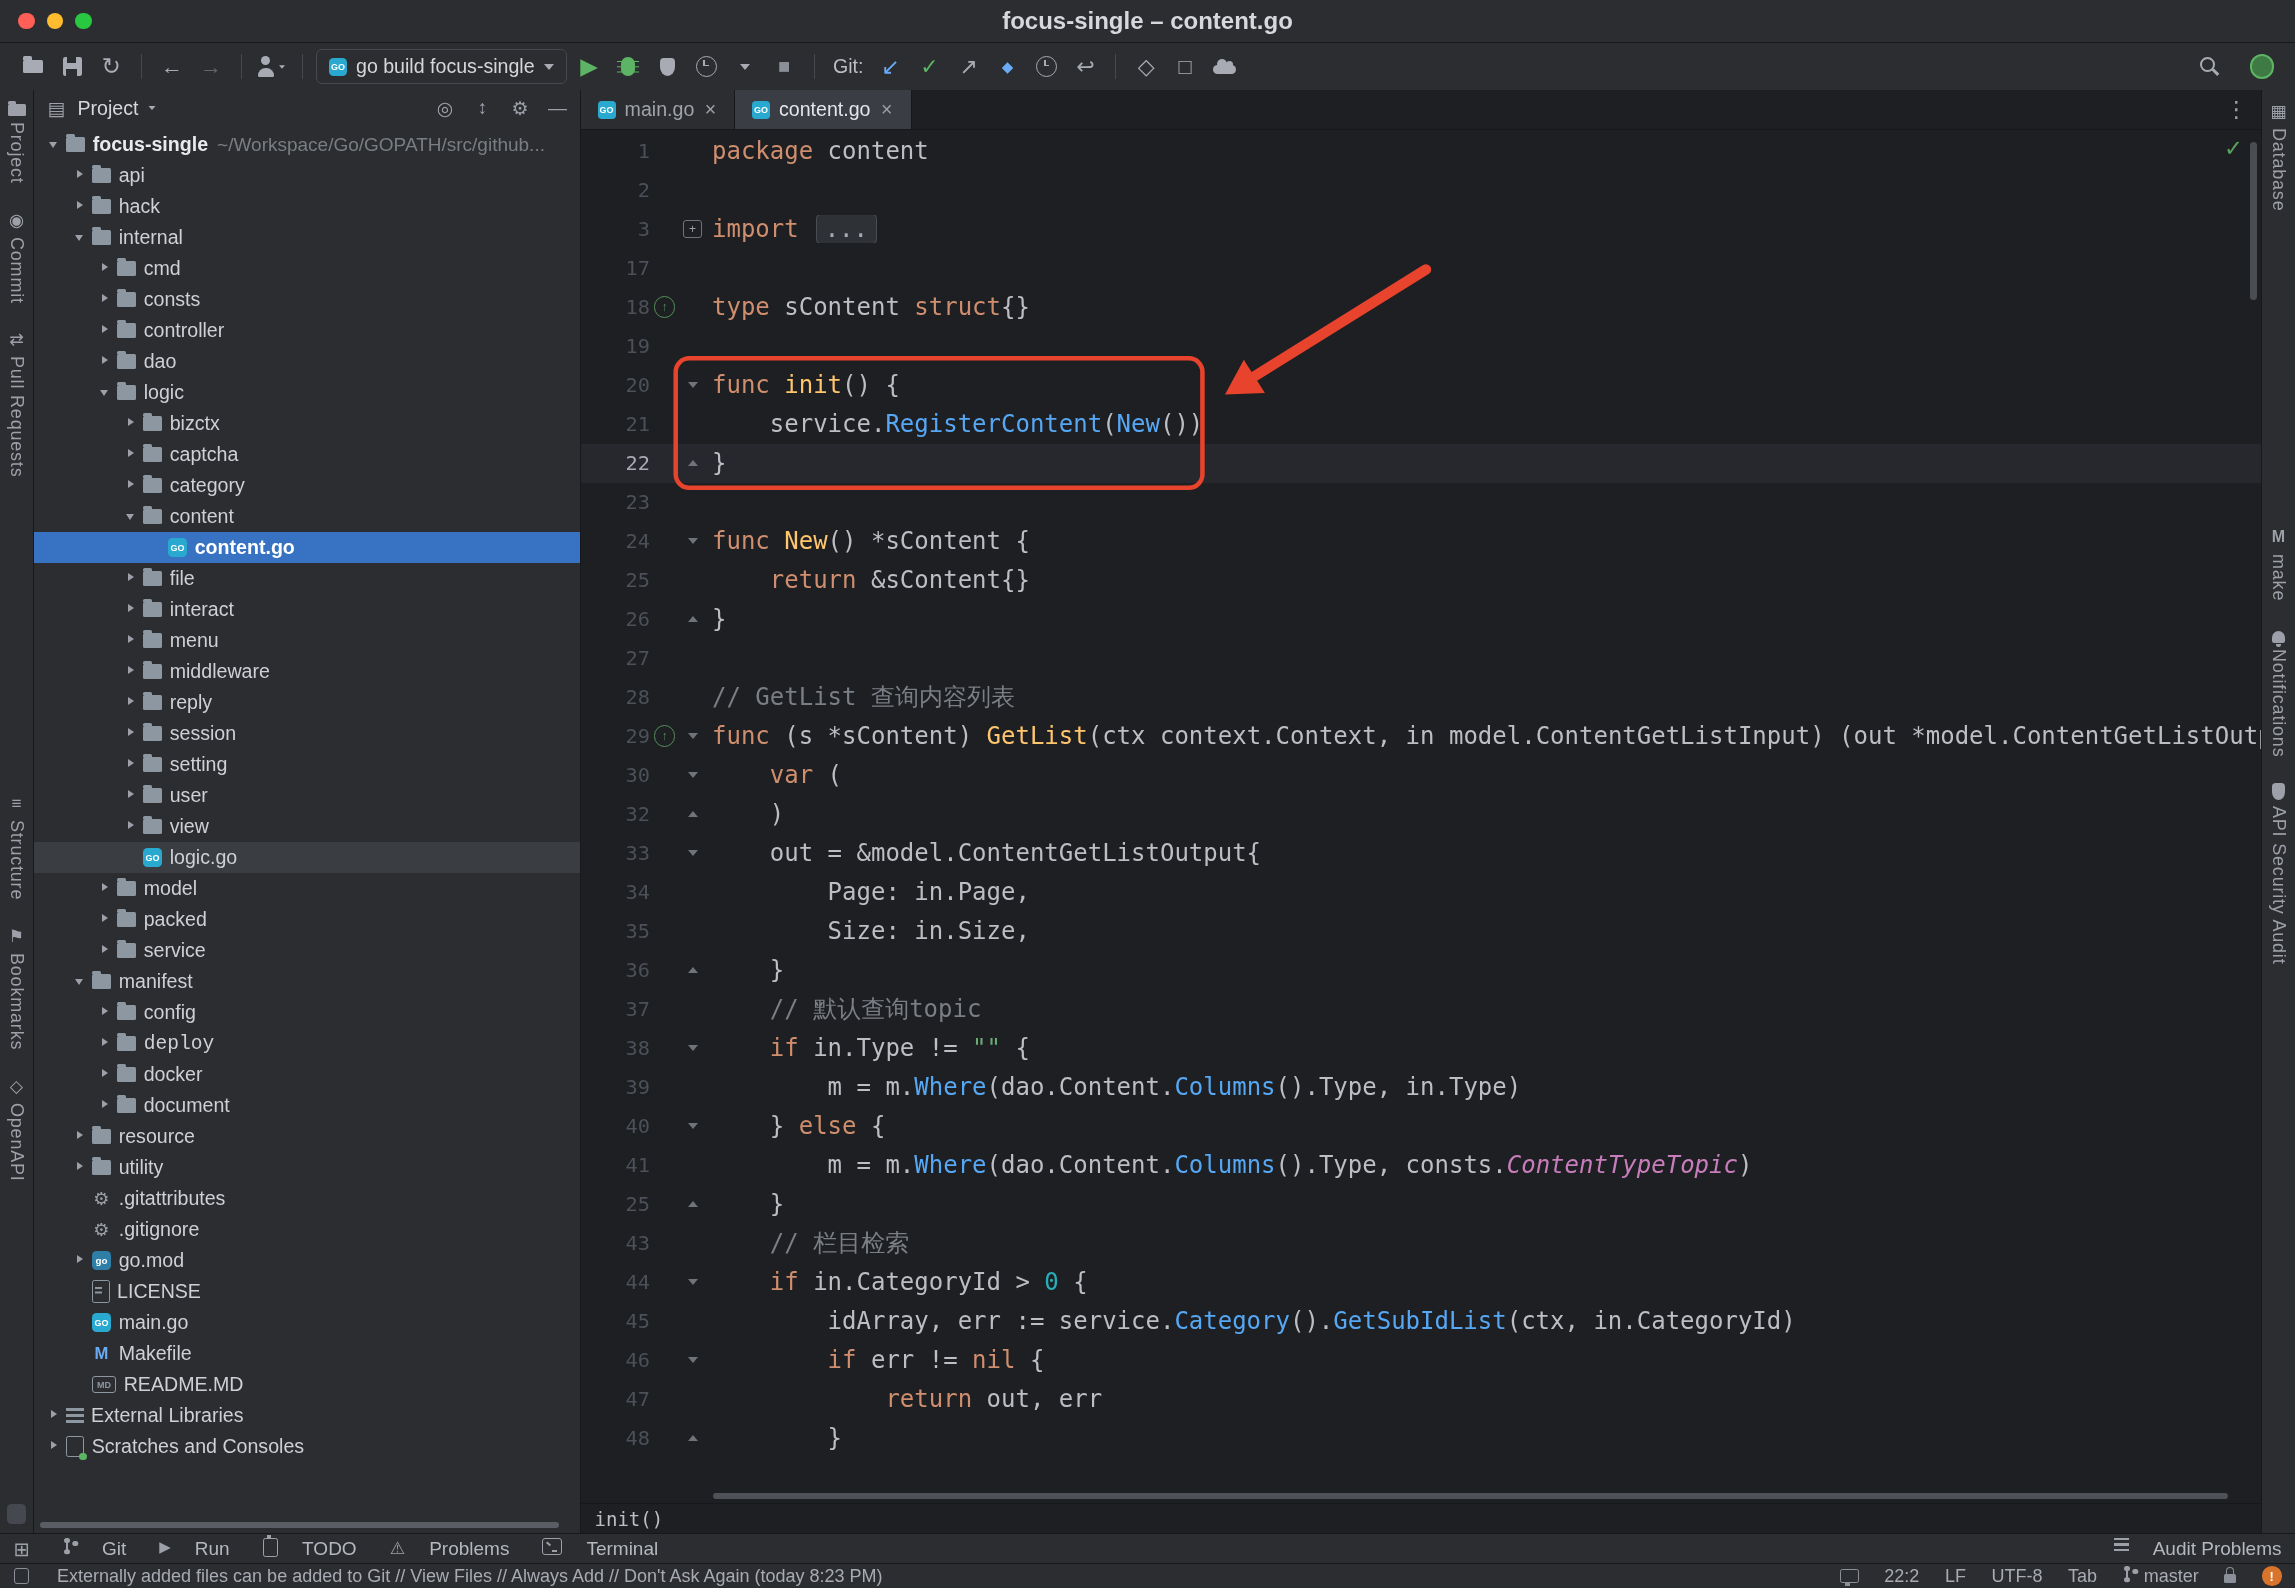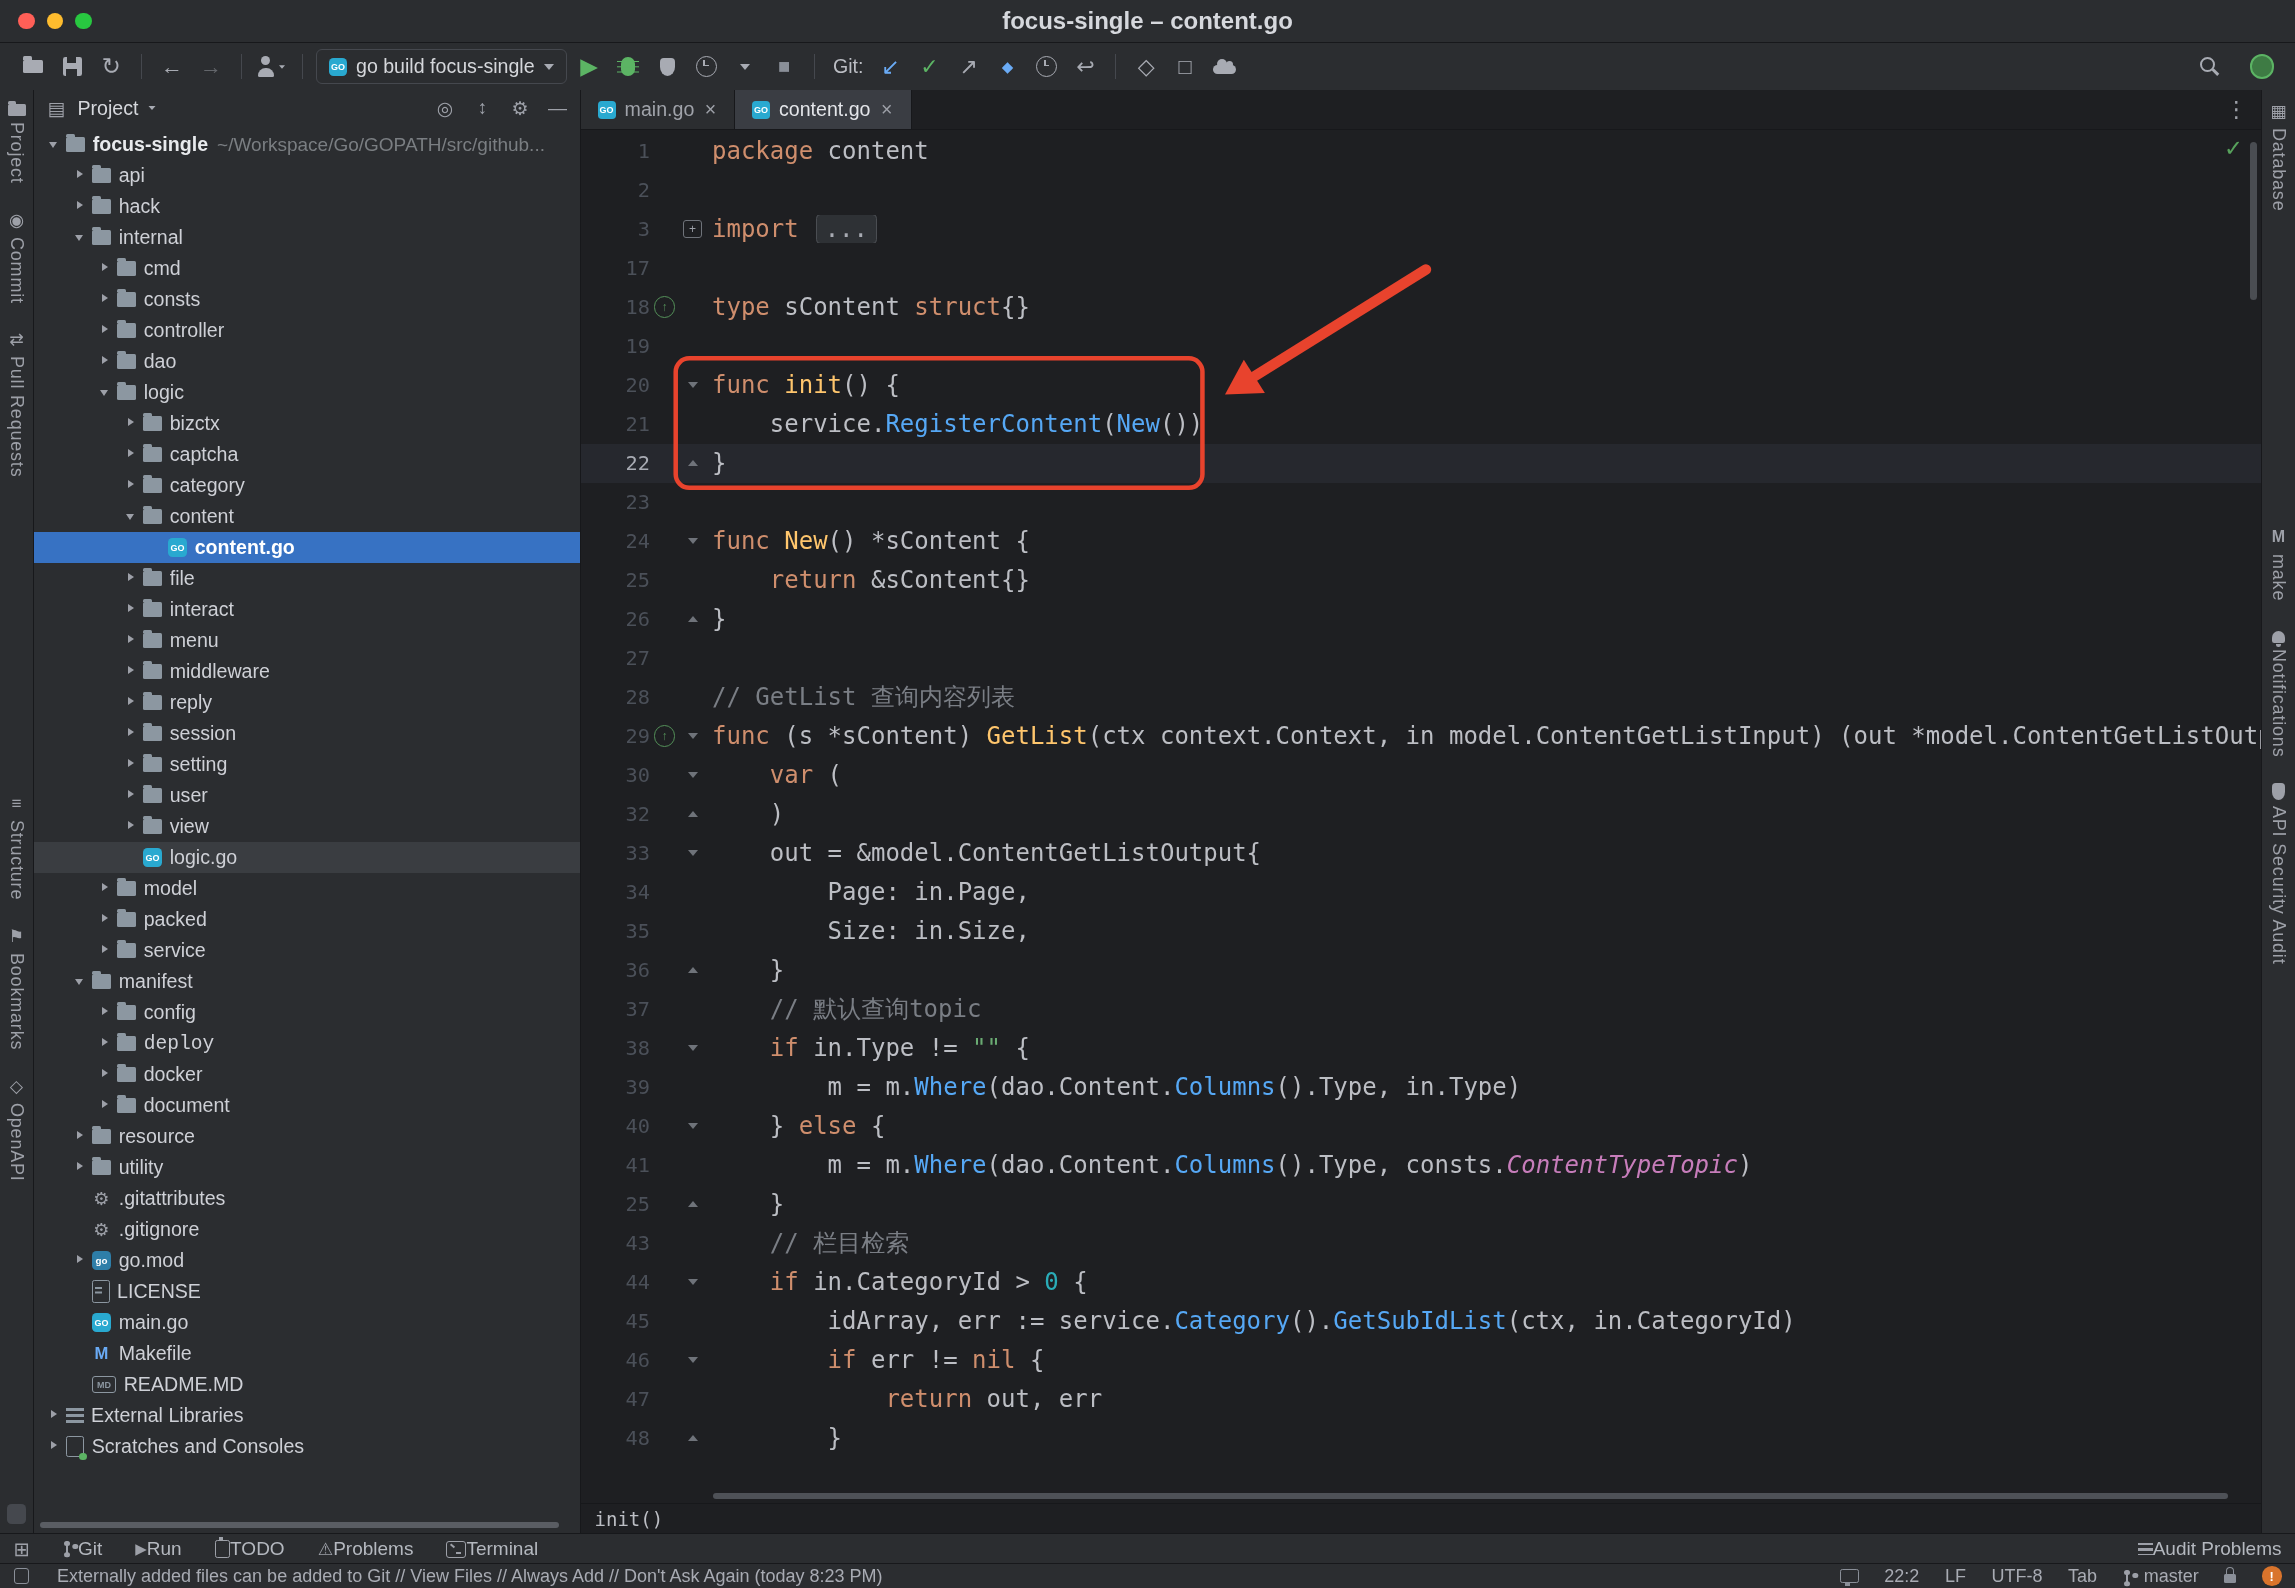--- a/index.html
+++ b/index.html
@@ -150,21 +150,21 @@
   .tk-fb{background:#2E3135;border:0.8px solid #4A4D52;border-radius:4.5px;padding:0 7.5px;margin:0 3px;color:#A8ABB3}
   .vsb{position:absolute;top:12px;right:3.8px;width:7.5px;height:158px;border-radius:3.8px;background:#4A4D52}
   .hsb{position:absolute;bottom:4.5px;left:132px;right:33px;height:6px;border-radius:3px;background:#4E5157}
   .inspect-ok{position:absolute;top:4.5px;right:18px;color:#57A15C;font-size:22.6px;font-weight:bold}
   .crumbbar{height:30px;border-top:0.8px solid #17181B;display:flex;align-items:center;padding-left:13.5px;font-size:19px;color:#BCBEC4;font-family:"DejaVu Sans Mono",monospace;flex:none}
 
   
   .bottombar{position:absolute;left:0;right:0;bottom:24px;height:30px;background:#2B2D30;border-top:0.8px solid #17181B;display:flex;align-items:center;padding:0 13.5px;font-size:19px;color:#B4B8BF}
   .bb-left{display:flex;align-items:center;gap:33px}
   .bb-right{margin-left:auto;display:flex;align-items:center;gap:22.6px}
-  .bbitem{display:flex;align-items:center;gap:0}
+  .bbitem{display:flex;align-items:flex-start;gap:24px}
   .bbic{display:flex;align-items:center;justify-content:center;color:#9DA0A8}
   .glyph-grid::before{content:"⊞";font-size:19.6px}
   .vcs-icon{position:relative;width:15px;height:16.6px}
   .vcs-icon::before{content:"";position:absolute;left:3px;top:3px;width:1.9px;height:10.5px;background:#9DA0A8}
   .vcs-icon::after{content:"";position:absolute;left:1.5px;top:0;width:5.3px;height:5.3px;border-radius:50%;background:#9DA0A8;box-shadow:8.3px 3px 0 #9DA0A8,0 11.3px 0 #9DA0A8}
   .run-widget-icon::before{content:"▶";font-size:15px;color:#9DA0A8}
   .todo-icon{width:13.5px;height:16.6px;border:1.9px solid #9DA0A8;border-radius:2.3px;position:relative}
   .todo-icon::before{content:"";position:absolute;top:-3.8px;left:3px;width:4.5px;height:3px;background:#9DA0A8}
   .problems-icon::before{content:"⚠";font-size:17.3px}
   .terminal-icon{width:18px;height:15px;border:1.9px solid #9DA0A8;border-radius:3px;position:relative}
@@ -172,21 +172,21 @@
   .terminal-icon::after{content:"";position:absolute;left:8.3px;bottom:2.3px;width:5.3px;height:1.9px;background:#9DA0A8}
   .audit-icon{width:15px;height:12.8px;background:repeating-linear-gradient(180deg,#9DA0A8 0 2.3px,transparent 2.3px 5.3px)}
 
   .statusbar{position:absolute;left:0;right:0;bottom:0;height:24px;background:#2B2D30;border-top:0.8px solid #17181B;display:flex;align-items:center;padding:0 13.5px;font-size:18px;color:#A8ABB3}
   .sb-left{display:flex;align-items:center;gap:28px;min-width:0}
   .note-icon{width:13.5px;height:13.5px;border:1.9px solid #8A8F98;border-radius:3px;flex:none}
   .sb-msg{white-space:nowrap;overflow:hidden;text-overflow:ellipsis}
   .sb-right{margin-left:auto;display:flex;align-items:center;gap:25.6px;flex:none}
   .cwm-icon{position:relative;width:16.6px;height:11.3px;border:1.9px solid #8A8F98;border-radius:2.3px}
   .cwm-icon::after{content:"";position:absolute;left:3.8px;bottom:-4.5px;width:5.3px;height:3px;background:#8A8F98}
-  .branch-wrap{display:flex;align-items:flex-end;gap:6px}
+  .branch-wrap{display:flex;align-items:flex-start;gap:6px}
   .lock-icon{position:relative;width:12px;height:9px;background:#8A8F98;border-radius:1.5px;margin-top:5.3px}
   .lock-icon::before{content:"";position:absolute;top:-6.8px;left:1.5px;width:6px;height:6.8px;border:1.9px solid #8A8F98;border-bottom:none;border-radius:4.5px 4.5px 0 0}
   .alert-badge{width:19.6px;height:19.6px;border-radius:50%;background:#D9742C;color:#fff;display:flex;align-items:center;justify-content:center;font-weight:bold;font-size:12.8px}
 
   .annot{position:absolute;top:0;left:0;pointer-events:none;z-index:60}
 </style>
 </head>
 <body>
 
 <div class="titlebar">

